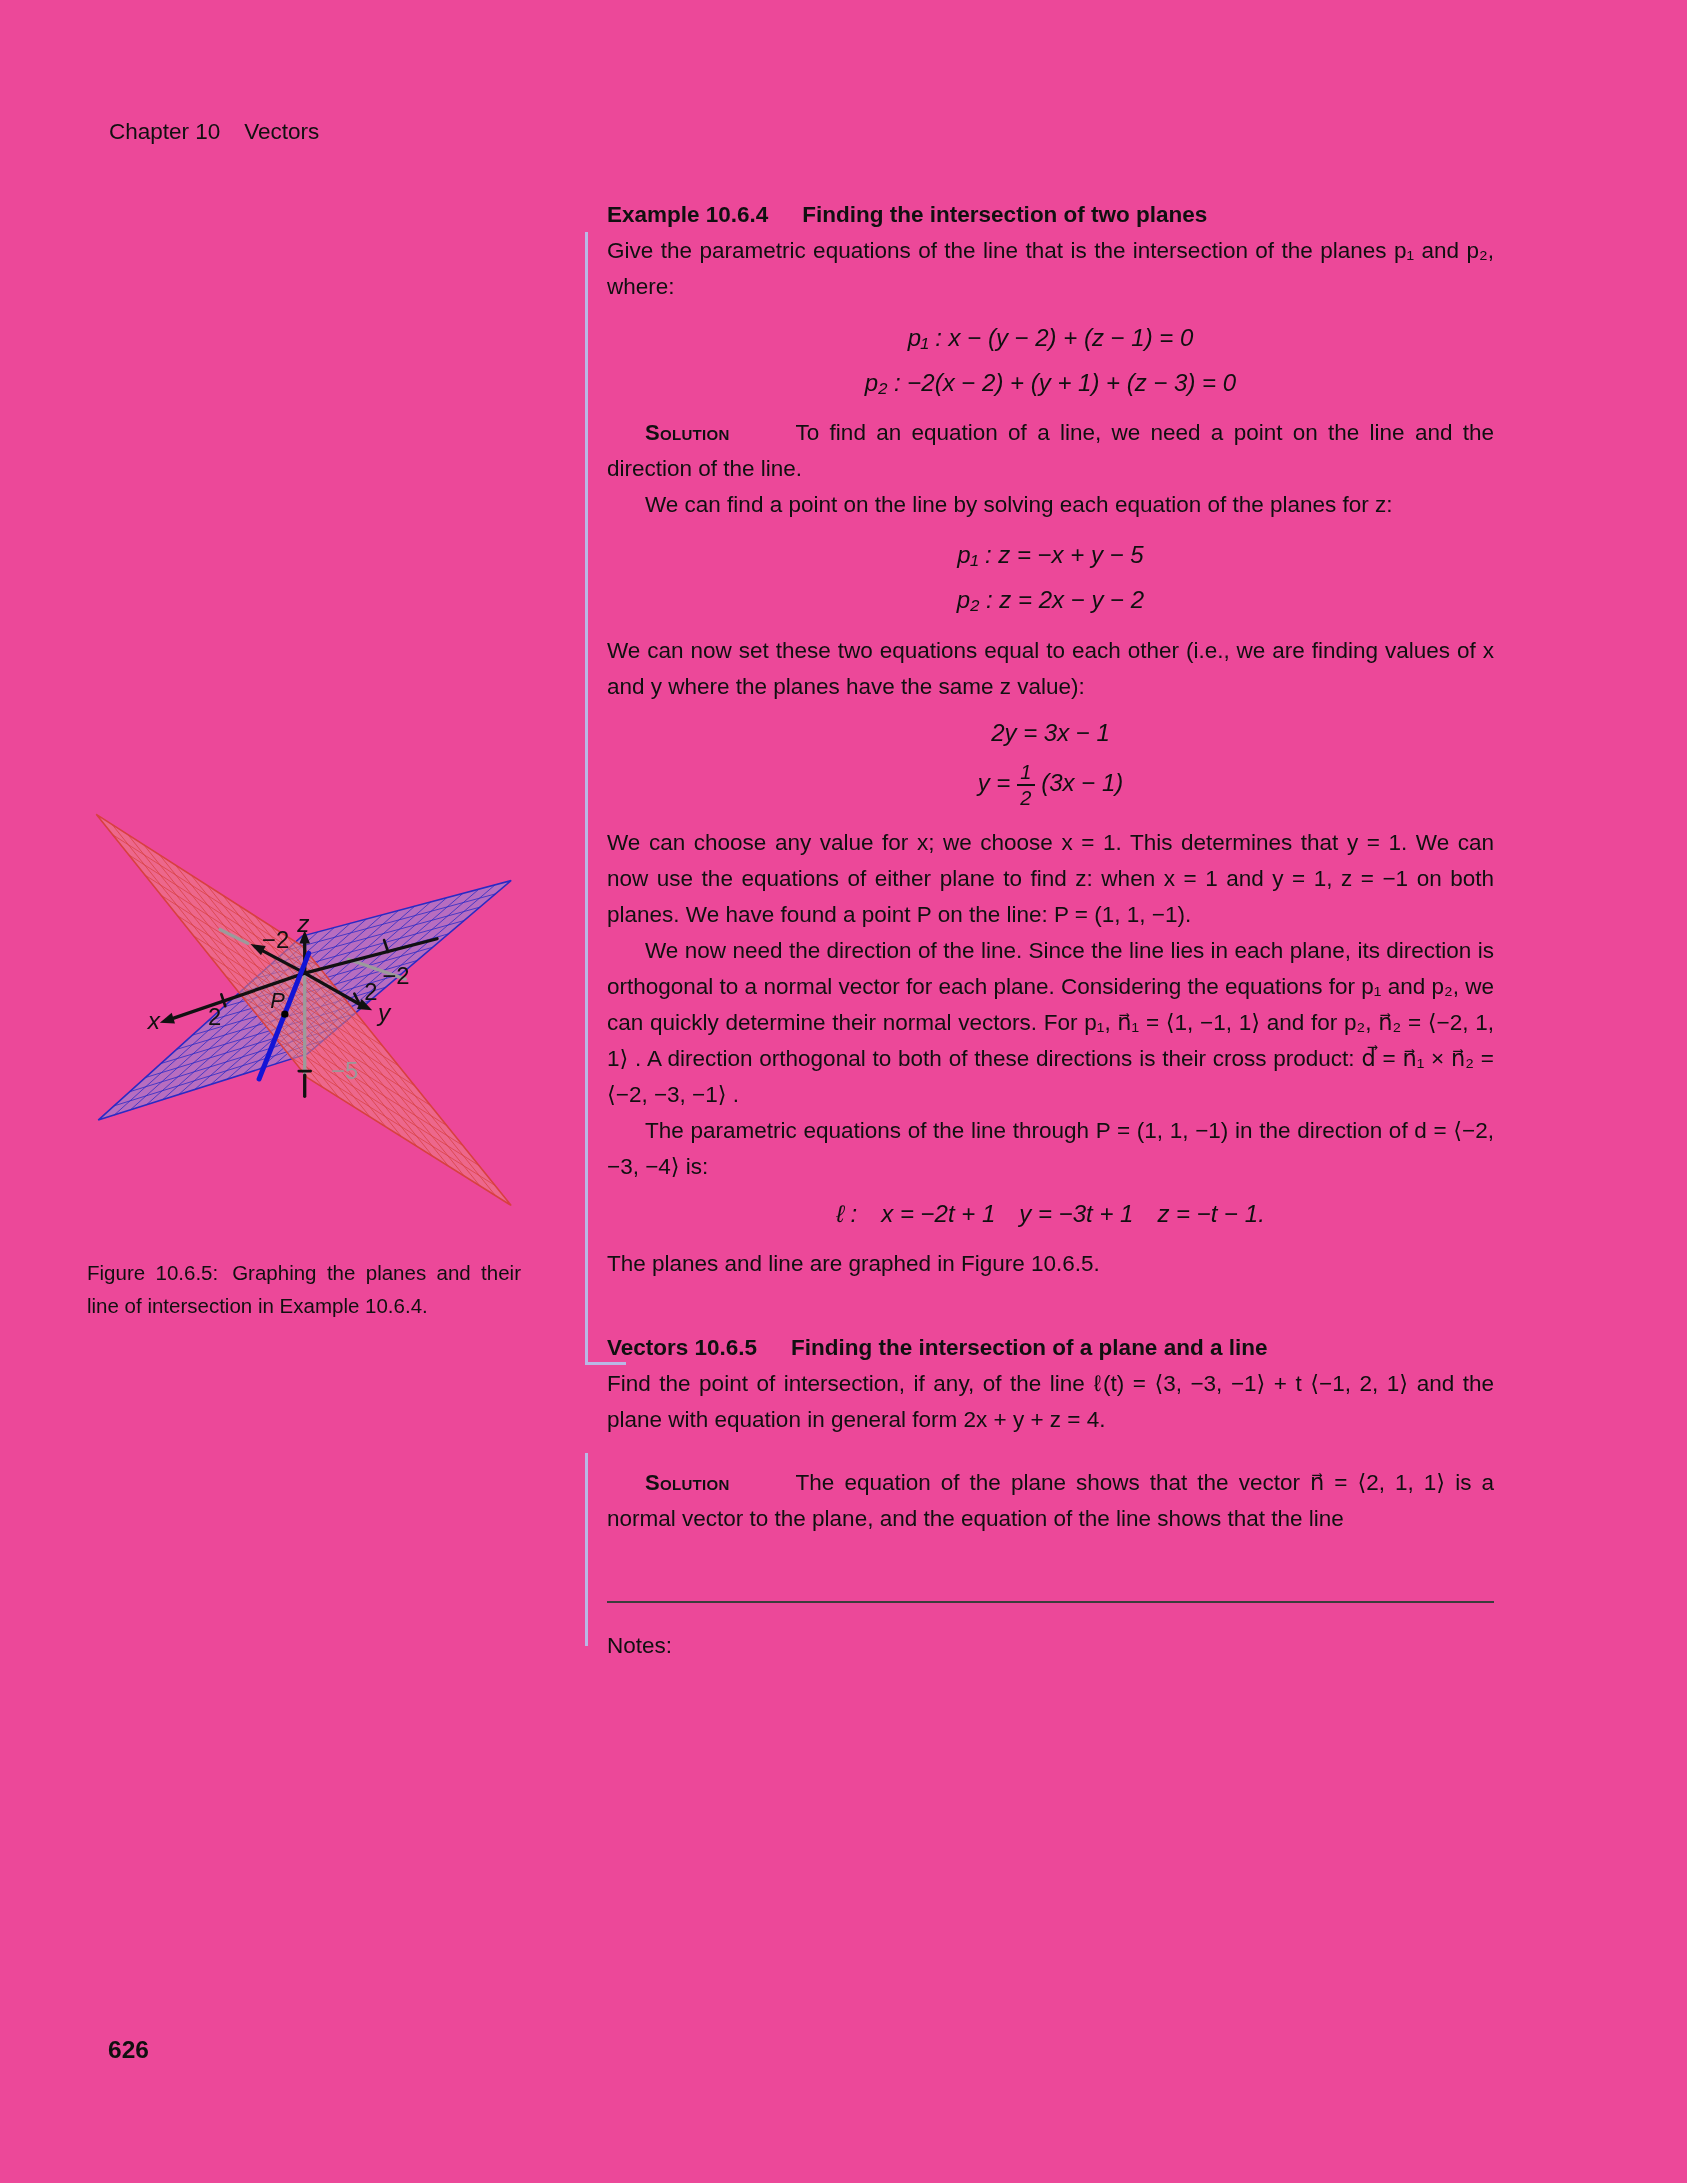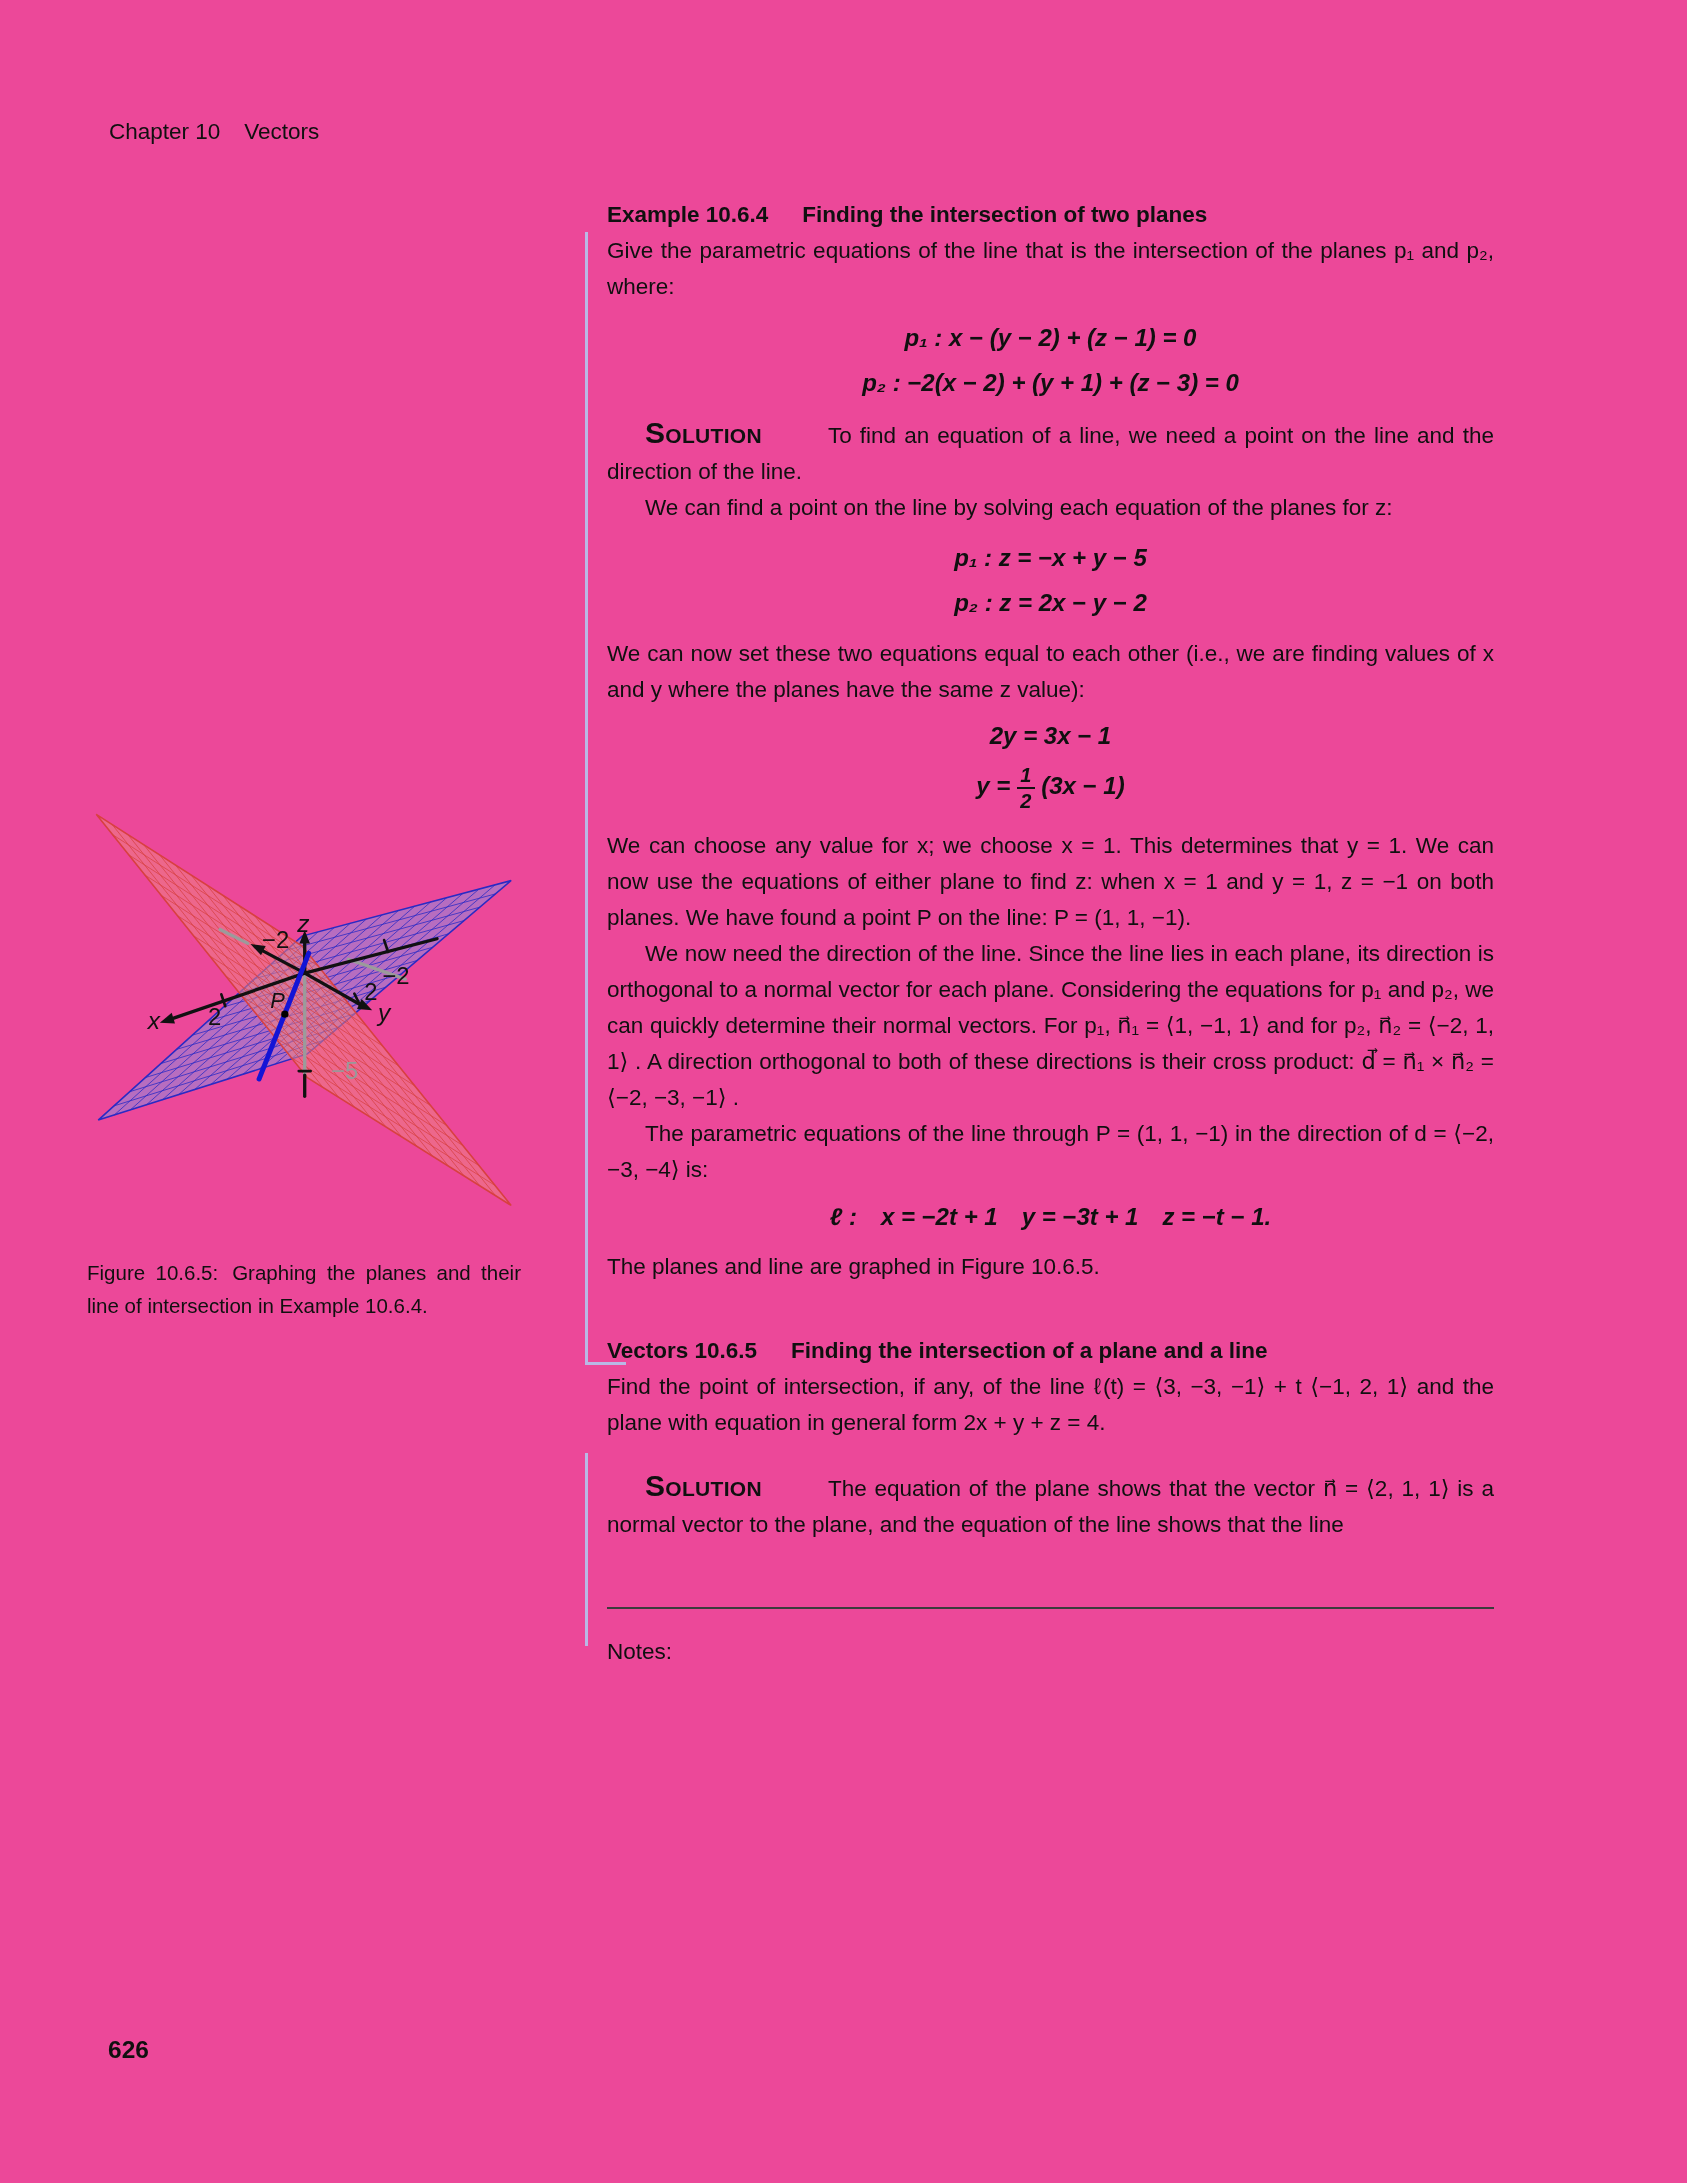--- a/index.html
+++ b/index.html
@@ -11,24 +11,24 @@
   .rh-gap{display:inline-block;width:24px;}
   .pagenum{position:absolute;left:108px;top:2036px;font-size:24.5px;font-weight:bold;}
 
   
   .main{position:absolute;left:607px;top:197px;width:887px;}
   p.body{font-size:22.5px;line-height:36px;margin:0;text-align:justify;}
   p.indent{text-indent:38px;}
   .ex-head{font-size:22.5px;font-weight:bold;line-height:36px;margin:0;}
   .ex-head .gap{display:inline-block;width:34px;}
   .ex5-top{margin-top:48px;}
-  .eq-block{margin:14.6px 0;font-weight:bold;}
+  .eq-block{margin:14.6px 0;}
   .eq{font-size:24px;font-style:italic;text-align:center;margin:9.3px 0;line-height:36px;}
   .sol{margin-top:30px;}
-  .sol-label{font-weight:bold;font-variant:small-caps;font-size:30px;letter-spacing:0.3px;font-style:normal;margin-top:13px;}
+  .sol-label{font-weight:bold;font-variant:small-caps;font-size:22px;letter-spacing:0.3px;font-style:normal;margin-top:13px;}
   .sol-gap{display:inline-block;width:66px;}
   .frac{display:inline-block;vertical-align:middle;text-align:center;font-size:20px;line-height:24px;margin:0 6.6px;}
   .frac .num{display:block;padding:0 3.3px;}
   .frac .den{display:block;border-top:2px solid #101010;padding:0 3.3px;}
   .mt20{margin-top:13.2px;} .mt16{margin-top:10.6px;} .mt28{margin-top:18.5px;} .mt4{margin-top:2.6px;}
   .divider{border:none;border-top:2px solid #3c3c3c;margin:64px 0 0 0;height:0;}
   .notes{font-size:22.5px;margin-top:25px;line-height:36px;}
 
   
   .rule{position:absolute;width:3.3px;background:#b9b8e6;}

